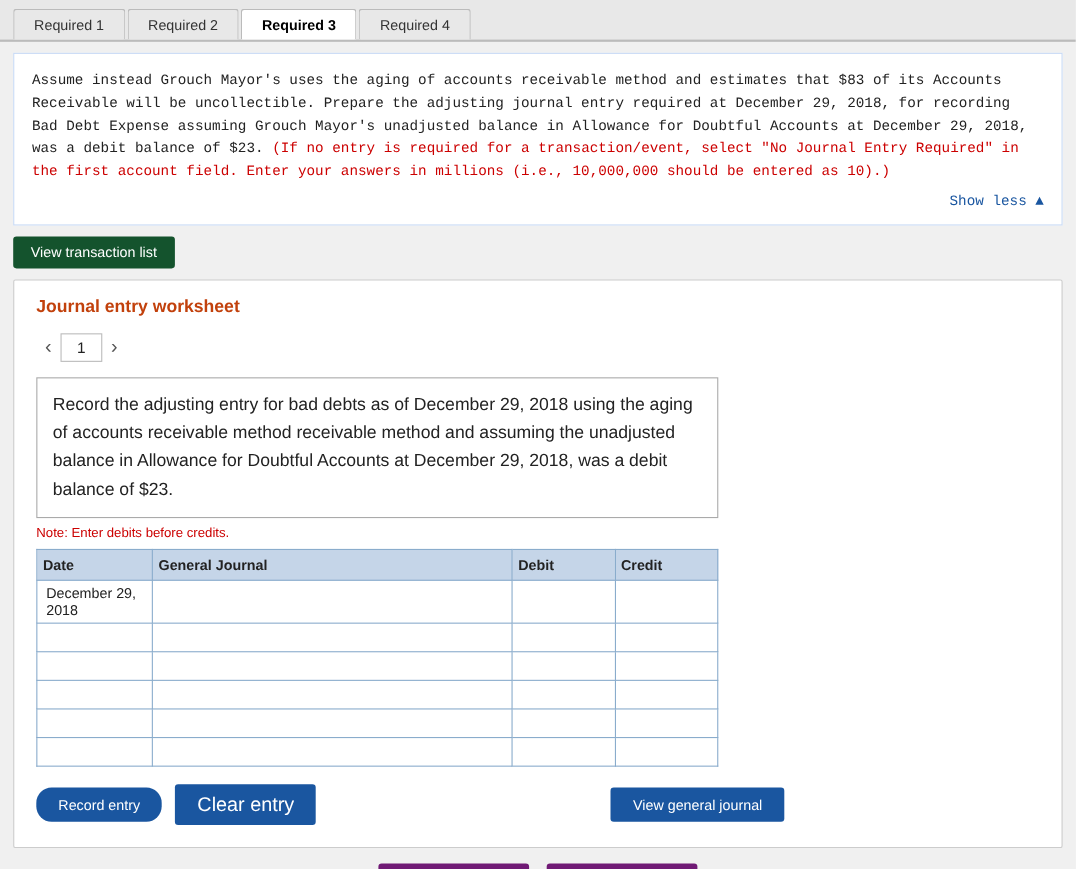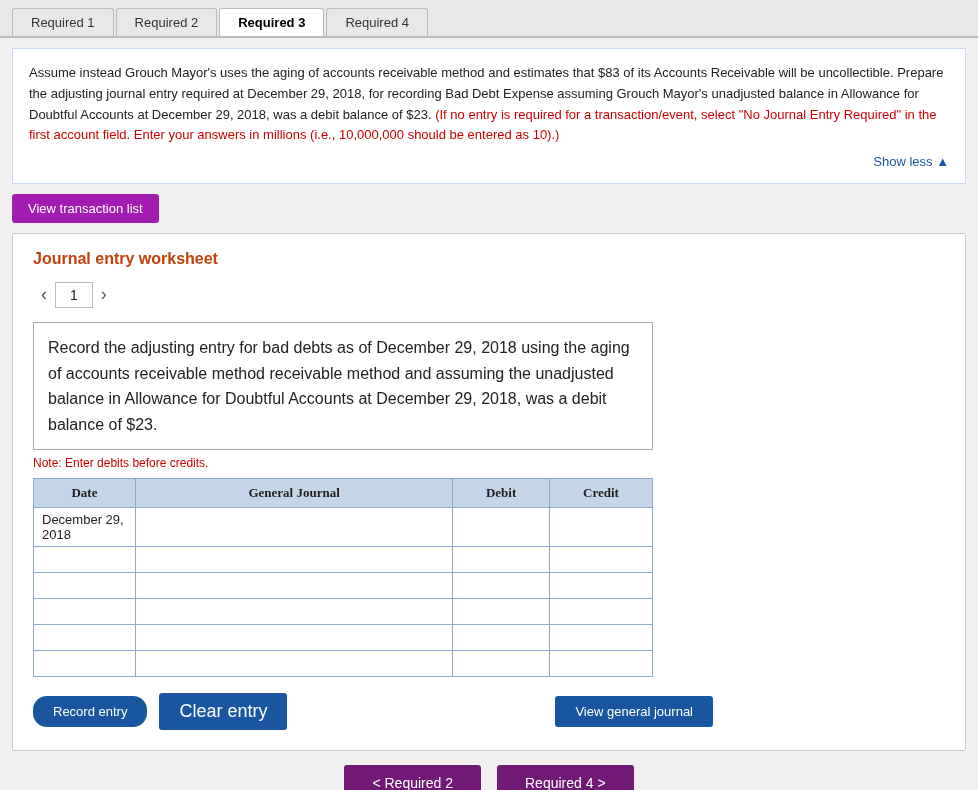--- a/index.html
+++ b/index.html
@@ -46,35 +46,36 @@
 
     
     .info-box {
       background: #fff;
       border: 1px solid #c8daf5;
       margin: 10px 12px;
       padding: 14px 16px 10px 16px;
       font-size: 13px;
       line-height: 1.6;
       color: #222;
+      font-family: Liberation Mono, monospace;
     }
     .info-box .red-text {
       color: #cc0000;
     }
     .info-box .show-less {
       text-align: right;
       color: #1a56a0;
       font-size: 13px;
       cursor: pointer;
       margin-top: 6px;
     }
 
     
     .btn-blue {
-      background: #a21caf;
+      background: #14532d;
       color: #fff;
       border: none;
       padding: 7px 16px;
       cursor: pointer;
       font-size: 13px;
       border-radius: 3px;
     }
 
     .view-transaction-btn {
       margin: 10px 12px;
@@ -141,25 +142,24 @@
     
     .journal-table {
       border-collapse: collapse;
       width: 100%;
       max-width: 620px;
       margin-bottom: 16px;
     }
     .journal-table th {
       background: #c5d5e8;
       border: 1px solid #8aaccc;
-      padding: 6px 27px;
-      text-align: center;
+      padding: 6px 5px;
+      text-align: left;
       font-weight: bold;
       font-size: 13px;
-      font-family: Liberation Serif, serif;
     }
     .journal-table td {
       border: 1px solid #8aaccc;
       padding: 0;
       height: 26px;
     }
     .journal-table td.date-cell {
       padding: 4px 8px;
       vertical-align: top;
       font-size: 13px;

